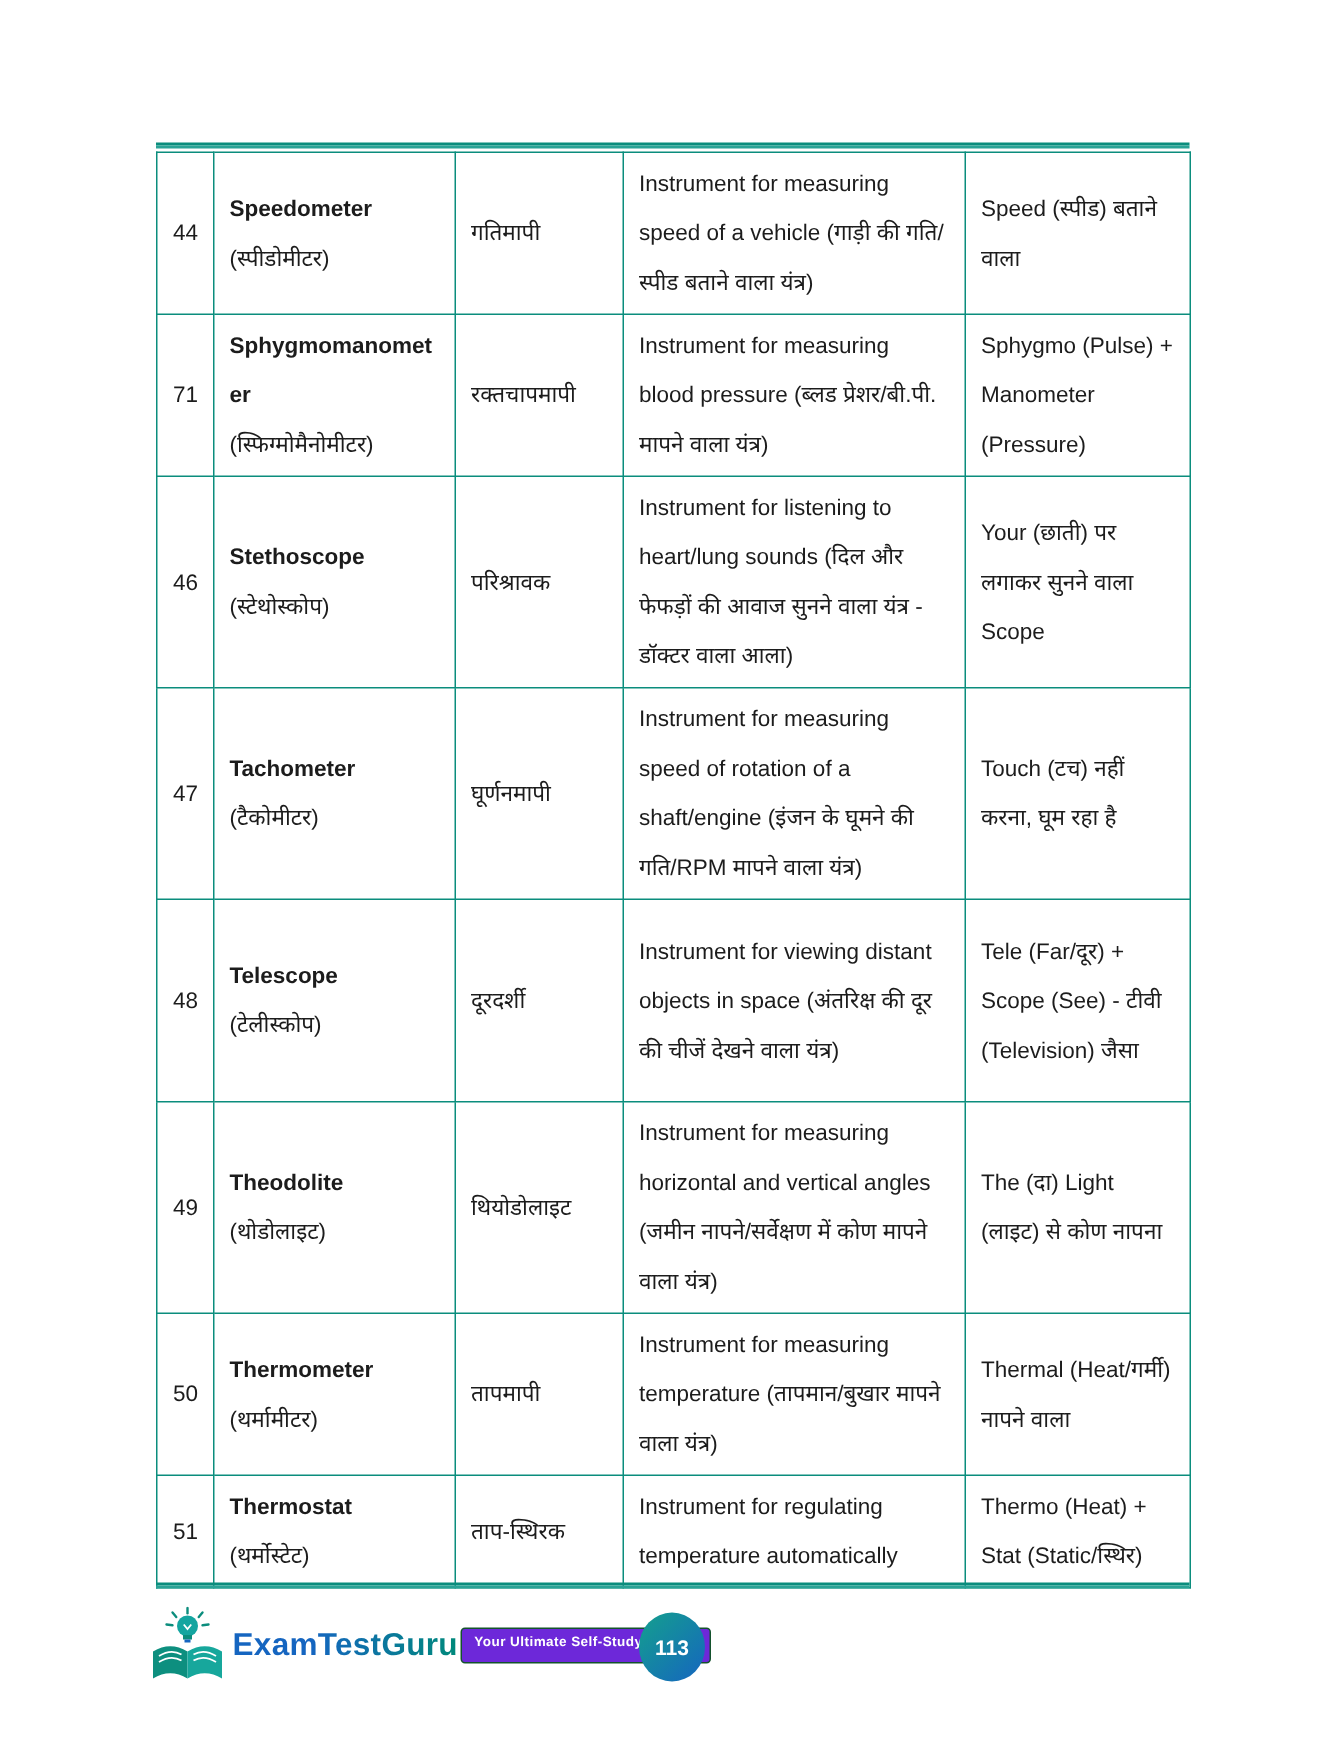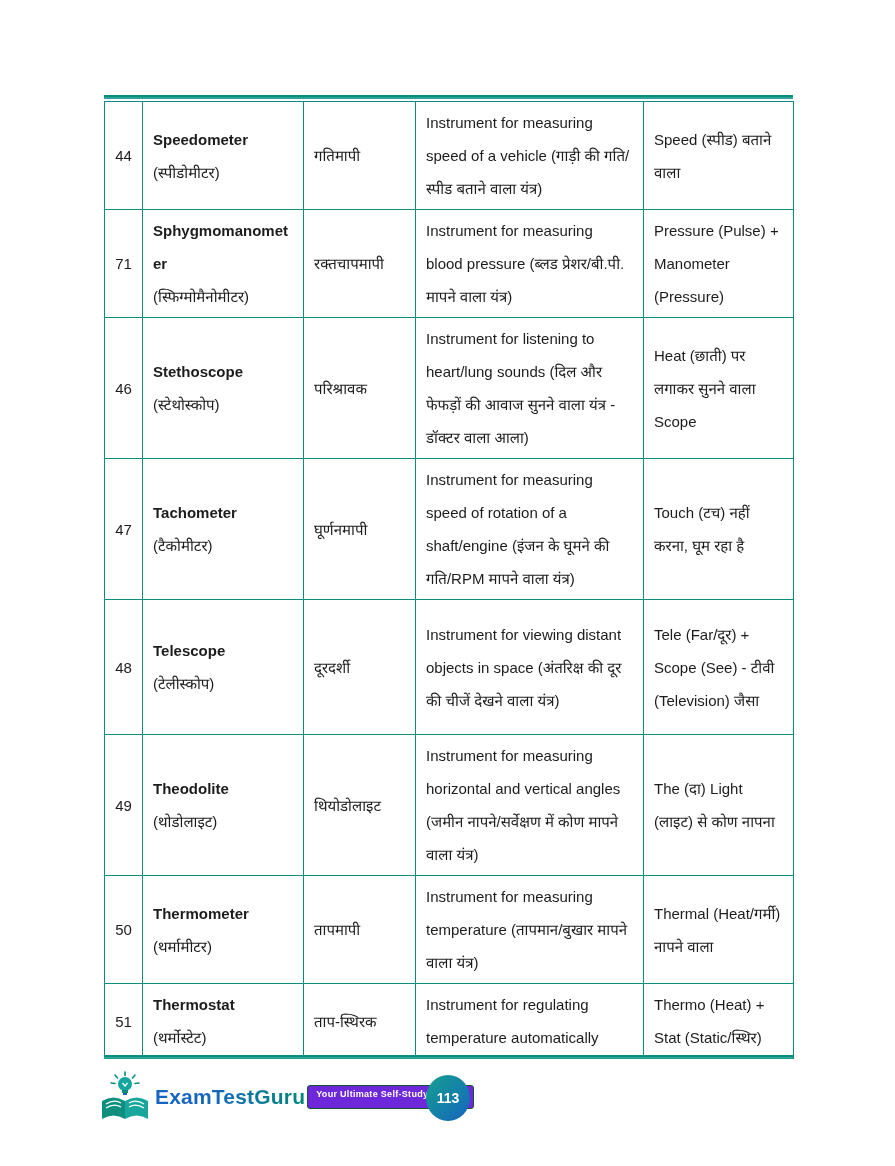--- a/index.html
+++ b/index.html
@@ -40,21 +40,21 @@
     position: absolute; left: 104px; top: 101px; width: 689px;
     border-collapse: collapse; table-layout: fixed;
   }
   table.vocab td {
     border: 1.5px solid #0b8d7d;
     vertical-align: middle;
     font-size: 15px; line-height: 2.2;
     padding: 4px 10px;
     overflow: hidden;
   }
-  td.c-num   { width: 38px;  text-align: center; padding: 4px 2px; }
+  td.c-num   { width: 38px;  text-align: right; padding: 4px 2px; }
   td.c-word  { width: 161px; }
   td.c-hindi { width: 112px; font-size: 16px; }
   td.c-desc  { width: 228px; }
   td.c-trick { width: 150px; }
   .c-word .w  { display: block; font-weight: 700; overflow-wrap: break-word; word-break: break-word; }
   .c-word .ws { display: block; }
   .b { font-weight: 400; margin-top: 48px; }
 
   
   .logo {
@@ -104,31 +104,31 @@
     <td class="c-trick"><span class="b">Speed</span><span> (स्पीड) बताने वाला</span></td>
   </tr>
         <tr style="height: 105px;">
     <td class="c-num">71</td>
     <td class="c-word">
       <span class="w">Sphygmomanometer</span>
       <span class="ws">(स्फिग्मोमैनोमीटर)</span>
     </td>
     <td class="c-hindi">रक्तचापमापी</td>
     <td class="c-desc">Instrument for measuring blood pressure (ब्लड प्रेशर/बी.पी. मापने वाला यंत्र)</td>
-    <td class="c-trick"><span class="b">Pressure</span><span> (Pulse) + Manometer (Pressure)</span></td>
+    <td class="c-trick"><span class="b">Sphygmo</span><span> (Pulse) + Manometer (Pressure)</span></td>
   </tr>
         <tr style="height: 135px;">
     <td class="c-num">46</td>
     <td class="c-word">
       <span class="w">Stethoscope</span>
       <span class="ws">(स्टेथोस्कोप)</span>
     </td>
     <td class="c-hindi">परिश्रावक</td>
     <td class="c-desc">Instrument for listening to heart/lung sounds (दिल और फेफड़ों की आवाज सुनने वाला यंत्र - डॉक्टर वाला आला)</td>
-    <td class="c-trick"><span class="b">Heat</span><span> (छाती) पर लगाकर सुनने वाला </span><span class="b">Scope</span></td>
+    <td class="c-trick"><span class="b">Your</span><span> (छाती) पर लगाकर सुनने वाला </span><span class="b">Scope</span></td>
   </tr>
         <tr style="height: 135px;">
     <td class="c-num">47</td>
     <td class="c-word">
       <span class="w">Tachometer</span>
       <span class="ws">(टैकोमीटर)</span>
     </td>
     <td class="c-hindi">घूर्णनमापी</td>
     <td class="c-desc">Instrument for measuring speed of rotation of a shaft/engine (इंजन के घूमने की गति/RPM मापने वाला यंत्र)</td>
     <td class="c-trick"><span class="b">Touch</span><span> (टच) नहीं करना, घूम रहा है</span></td>

